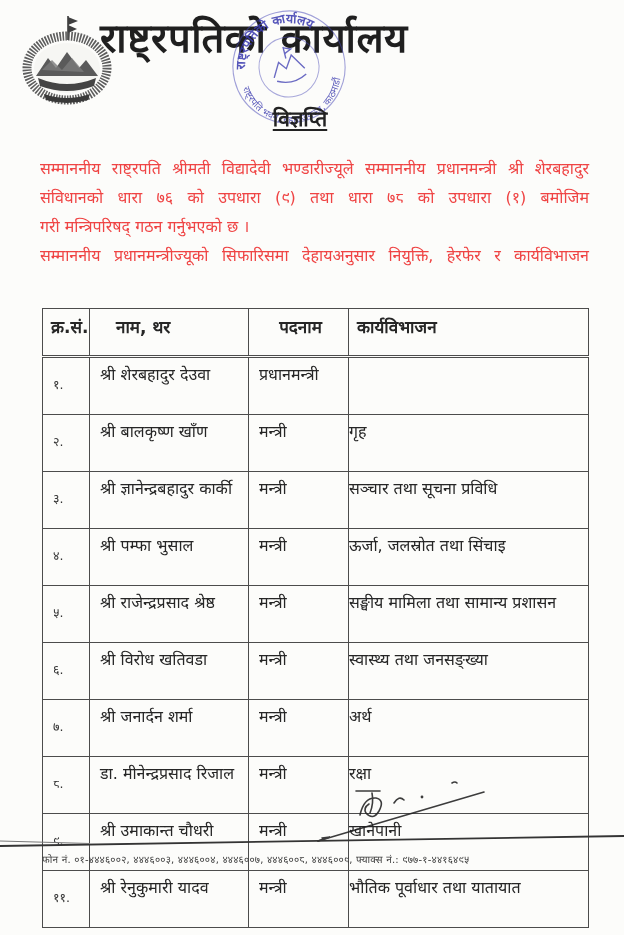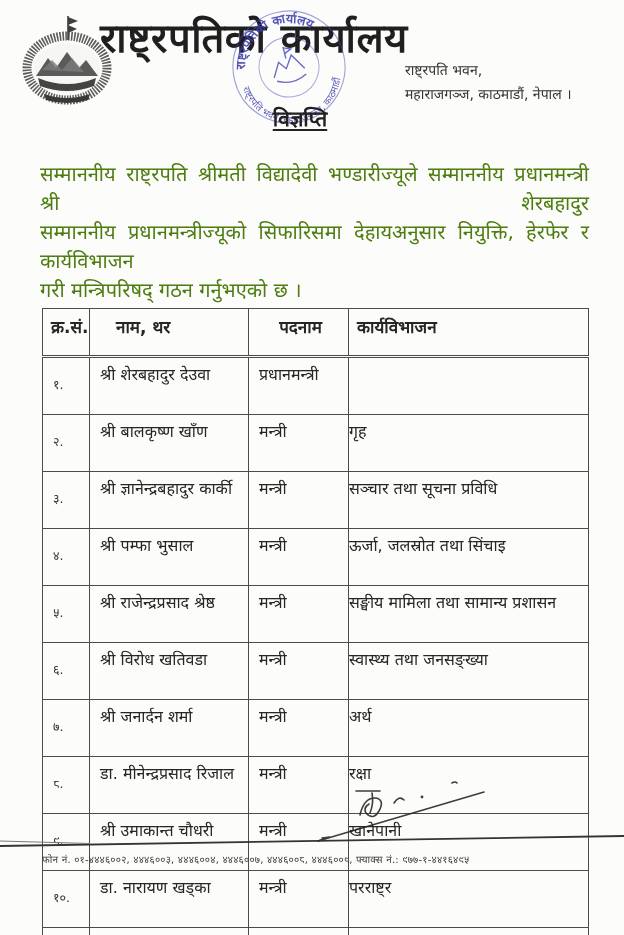--- a/index.html
+++ b/index.html
@@ -27,22 +27,22 @@
     position:absolute;left:405px;top:58px;width:210px;
     font-size:14px;line-height:24px;color:#333;
   }
   .notice-title{
     position:absolute;left:4px;top:104px;width:592px;text-align:center;
     font-size:21px;font-weight:700;color:#222;
     text-decoration:underline;text-underline-offset:3px;
   }
   
   .body-text{
-    position:absolute;left:40px;top:160px;width:549px;
-    font-size:20px;line-height:29px;color:#4d7c0f;
+    position:absolute;left:40px;top:154px;width:549px;
+    font-size:16px;line-height:29px;color:#ef4444;
   }
   .pline{text-align:justify;text-align-last:justify;}
   .pline.last{text-align-last:left;}
   
   table.ministers{
     position:absolute;left:42px;top:308px;width:546px;
     border-collapse:collapse;table-layout:fixed;
     font-size:16px;color:#262626;
   }
   table.ministers col.c1{width:47px;}
@@ -114,31 +114,28 @@
 
       <g stroke="#4343b4" fill="none" stroke-width="1.4" opacity="0.85">
         <path d="M42 66 L50 52 L56 60 L64 48 L74 64"></path>
         <path d="M44 70 Q59 78 74 70"></path>
         <line x1="58" y1="38" x2="58" y2="50"></line>
         <path d="M58 39 L65 42 L58 45"></path>
       </g>
     </svg>
   </div>
 
-  <div class="address">
-    <div>राष्ट्रपति भवन,</div>
-    <div>महाराजगञ्ज, काठमाडौं, नेपाल ।</div>
-  </div>
 
   <div class="notice-title">विज्ञप्ति</div>
 
   <div class="body-text">
     <div class="pline">सम्माननीय राष्ट्रपति श्रीमती विद्यादेवी भण्डारीज्यूले सम्माननीय प्रधानमन्त्री श्री शेरबहादुर</div>
+    <div class="pline">संविधानको धारा ७६ को उपधारा (९) तथा धारा ७८ को उपधारा (१) बमोजिम</div>
+    <div class="pline last">गरी मन्त्रिपरिषद् गठन गर्नुभएको छ ।</div>
     <div class="pline">सम्माननीय प्रधानमन्त्रीज्यूको सिफारिसमा देहायअनुसार नियुक्ति, हेरफेर र कार्यविभाजन</div>
-    <div class="pline last">गरी मन्त्रिपरिषद् गठन गर्नुभएको छ ।</div>
   </div>
 
   <table class="ministers">
     <colgroup>
         <col class="c1">
         <col class="c2">
         <col class="c3">
         <col class="c4">
       </colgroup>
     <thead>
@@ -206,26 +203,20 @@
       <td class="portfolio">रक्षा</td>
     </tr>
 
     <tr>
       <td class="sn">९.</td>
       <td class="name">श्री उमाकान्त चौधरी</td>
       <td class="position">मन्त्री</td>
       <td class="portfolio">खानेपानी</td>
     </tr>
 
-    <tr>
-      <td class="sn">१०.</td>
-      <td class="name">डा. नारायण खड्का</td>
-      <td class="position">मन्त्री</td>
-      <td class="portfolio">परराष्ट्र</td>
-    </tr>
 
     <tr>
       <td class="sn">११.</td>
       <td class="name">श्री रेनुकुमारी यादव</td>
       <td class="position">मन्त्री</td>
       <td class="portfolio">भौतिक पूर्वाधार तथा यातायात</td>
     </tr>
 
   </tbody>
   </table>

